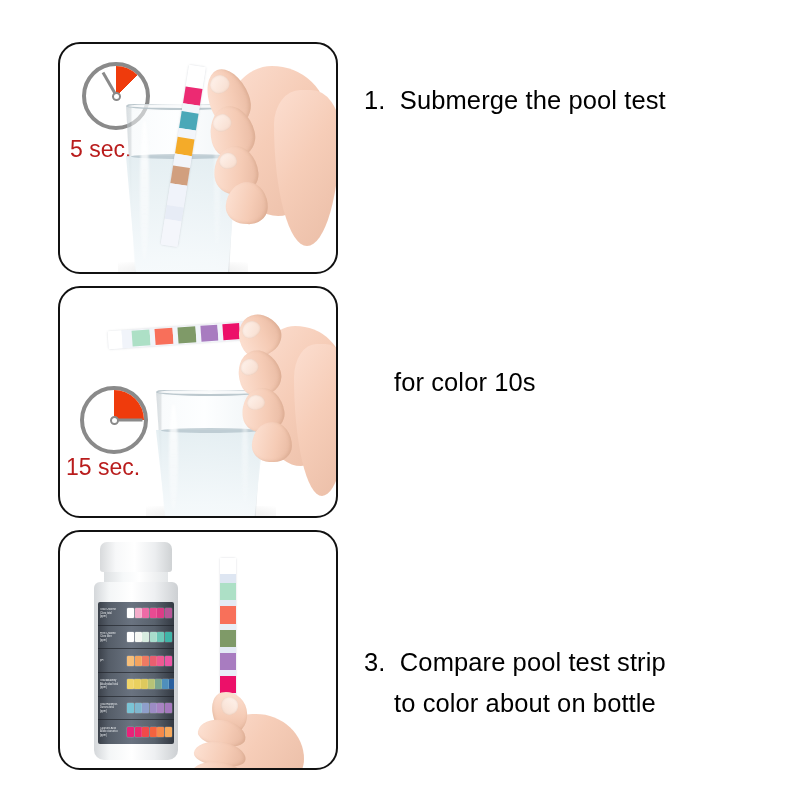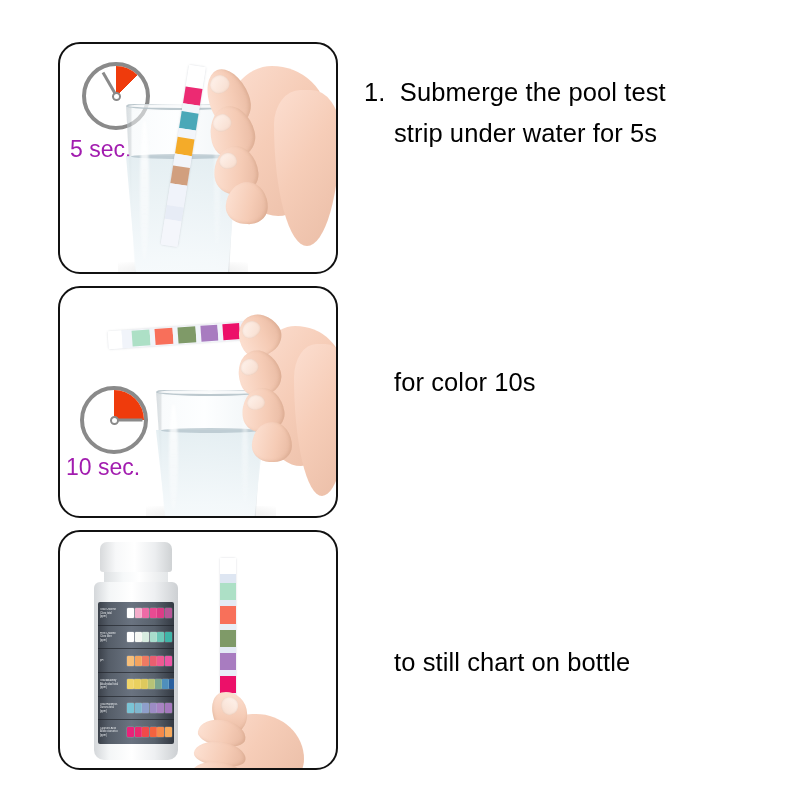--- a/index.html
+++ b/index.html
@@ -41,21 +41,21 @@
   .step-text {
     position: absolute;
     left: 364px;
     width: 420px;
     color: #000000;
     font-size: 25.5px;
     line-height: 41px;
     letter-spacing: 0.1px;
     font-family: "Liberation Sans", sans-serif;
   }
-  #step-text-1 { top: 72px; }
+  #step-text-1 { top: 80px; }
   #step-text-2 { top: 362px; }
   #step-text-3 { top: 642px; }
   .step-line { display: block; white-space: pre; }
   .step-line.indent { padding-left: 30px; }
 
   
   .timer {
     position: absolute;
     width: 68px;
     height: 68px;
@@ -92,21 +92,21 @@
     left: 50%; top: 50%;
     width: 3px;
     height: 27px;
     background: #8a8a8a;
     transform-origin: 50% 0%;
     margin-left: -1.5px;
     z-index: 3;
   }
   .timer-label {
     position: absolute;
-    color: #a21caf;
+    color: #b91c1c;
     font-size: 23px;
     font-family: "Liberation Sans", sans-serif;
     white-space: nowrap;
   }
 
   
   .glass {
     position: absolute;
     overflow: hidden;
   }
@@ -293,21 +293,20 @@
       </div>
       <div class="finger" style="left:24px; top:132px; width:42px; height:42px; transform: rotate(4deg);"></div>
       <div class="palm" style="left:72px; top:40px; width:66px; height:156px; border-radius: 40% 44% 50% 50% / 22% 26% 74% 78%;"></div>
     </div>
 
   </div>
 </div>
 
 <div class="step-text" id="step-text-1">
   <span class="step-line">1.  Submerge the pool test</span>
-  <span class="step-line indent">strip under water for 5s</span>
 </div>
 
 <div class="panel" id="panel-2">
   <div class="panel-inner">
 
     <div class="strip" style="left:48px; top:38px; width:152px; height:18px; transform: rotate(-4deg);">
       <div style="position:absolute; left:0;   top:0; bottom:0; width:14px; background:#ffffff;"></div>
       <div style="position:absolute; left:14px;top:0; bottom:0; width:10px; background:#f1f4fa;"></div>
       <div style="position:absolute; left:24px;top:1px; bottom:1px; width:18px; background:#ade0c6;"></div>
       <div style="position:absolute; left:42px;top:0; bottom:0; width:5px;  background:#f1f4fa;"></div>
@@ -322,21 +321,21 @@
     </div>
 
     <div class="timer" style="left:20px; top:98px;">
       <div class="timer-dial"></div>
       <div class="timer-wedge">
         <div style="position:absolute; inset:0; background:conic-gradient(#ef3b0c 0deg 90deg, transparent 90deg 360deg);"></div>
       </div>
       <div class="timer-hand" style="transform: rotate(-90deg); height:28px;"></div>
       <div class="timer-hub"></div>
     </div>
-    <div class="timer-label" style="left:6px; top:166px;">10 sec.</div>
+    <div class="timer-label" style="left:6px; top:166px;">15 sec.</div>
 
     <div class="shadow-soft" style="left:86px; top:218px; width:130px; height:20px;"></div>
     <div class="glass" style="left:96px; top:102px; width:108px; height:132px;">
       <div class="glass-body"></div>
       <div class="glass-water" style="top:40px; bottom:3px;"></div>
       <div class="glass-waterline" style="left:5px; right:5px; top:38px;"></div>
       <div class="glass-rim" style="left:0; right:0; top:-2px;"></div>
       <div class="glass-gleam" style="left:13px; top:14px; width:9px; height:106px;"></div>
       <div class="glass-gleam" style="left:86px; top:20px; width:6px; height:92px; opacity:.55;"></div>
     </div>
@@ -473,14 +472,15 @@
       </div>
       <div class="finger" style="left:8px;  top:30px; width:48px; height:26px; transform: rotate(10deg);"></div>
       <div class="finger" style="left:4px;  top:52px; width:52px; height:24px; transform: rotate(8deg);"></div>
       <div class="finger" style="left:2px;  top:72px; width:52px; height:22px; transform: rotate(6deg);"></div>
     </div>
 
   </div>
 </div>
 
 <div class="step-text" id="step-text-3">
-  <span class="step-line indent">to still chart on bottle</span>
+  <span class="step-line">3.  Compare pool test strip</span>
+  <span class="step-line indent">to color about on bottle</span>
 </div>
 
 </body></html>

